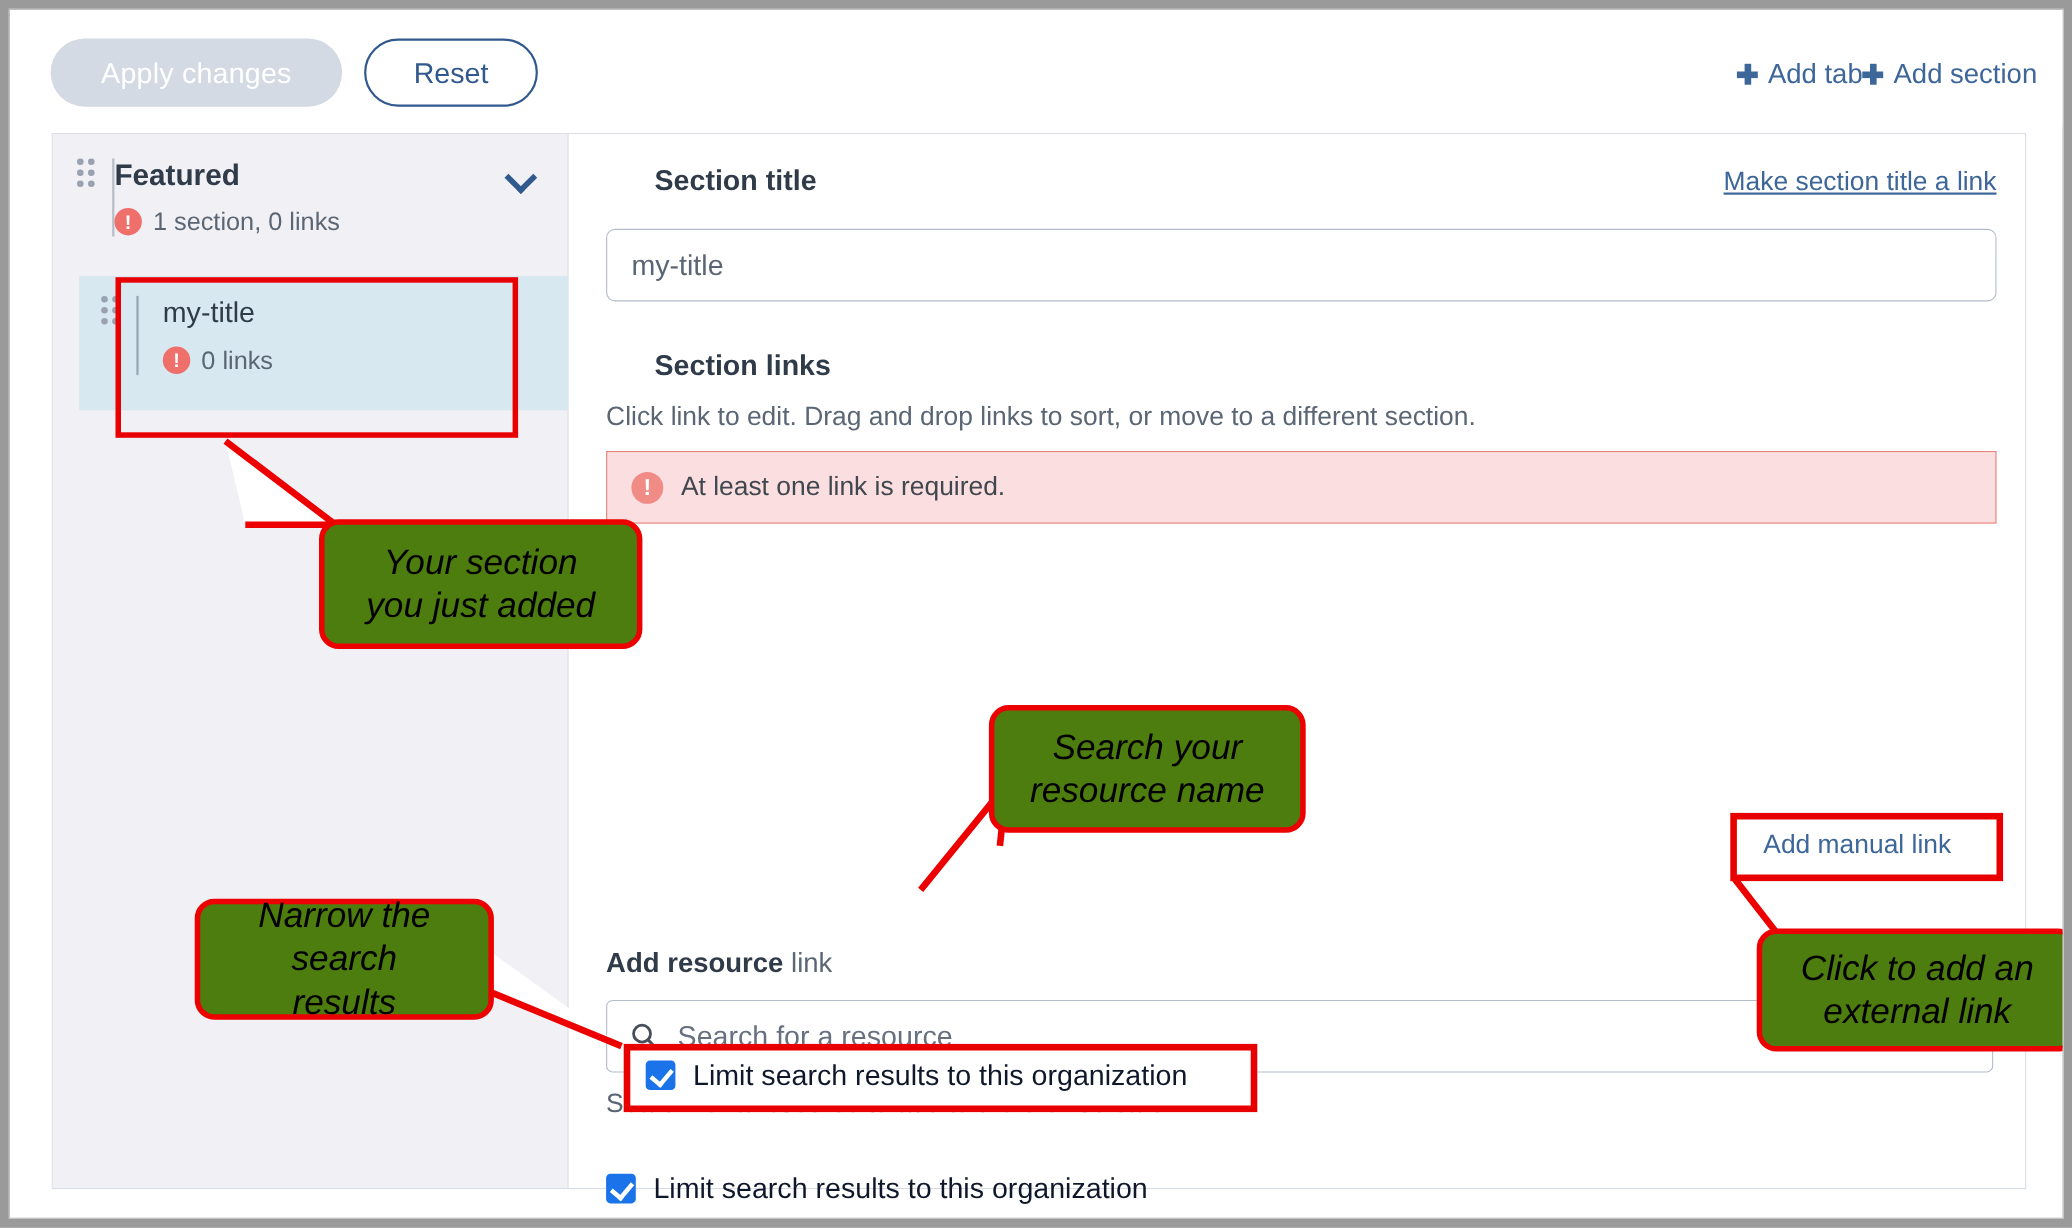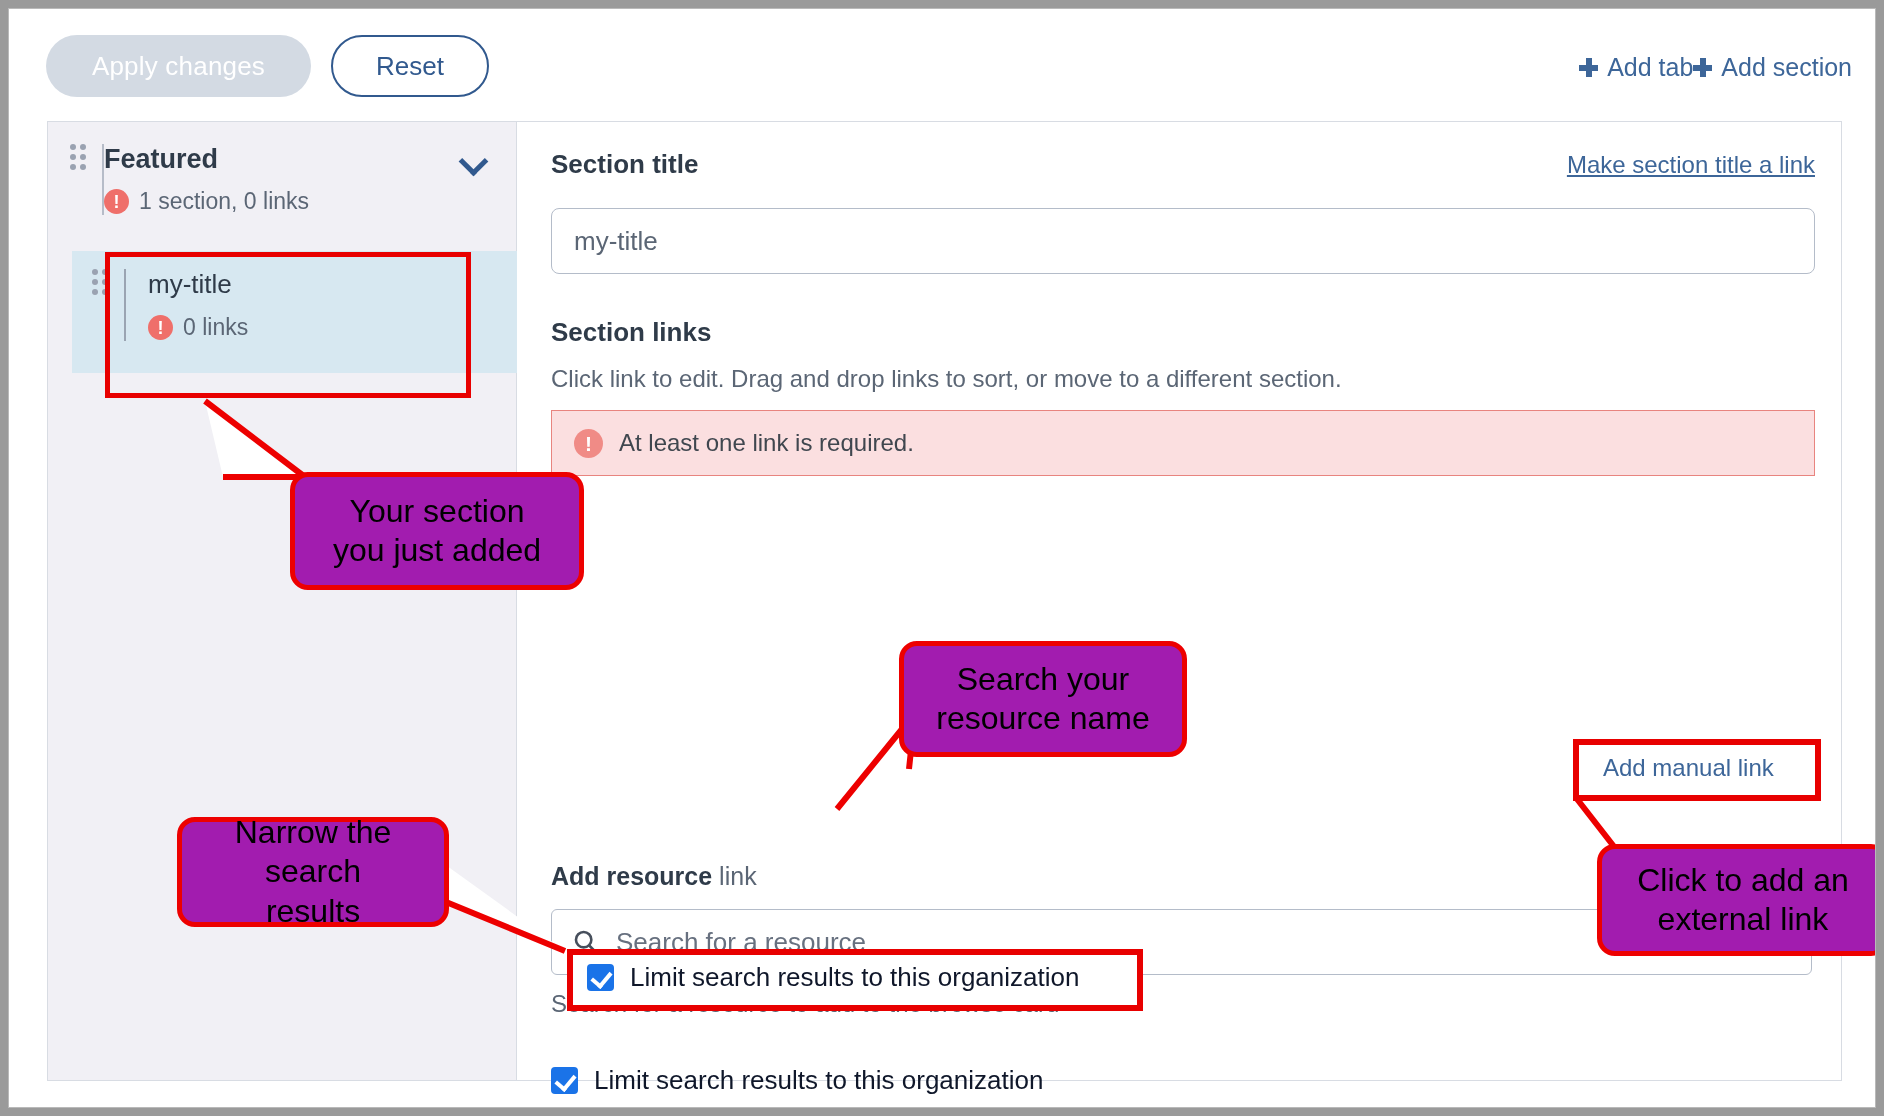--- a/index.html
+++ b/index.html
@@ -133,21 +133,21 @@
   }
   .sec-body { flex: 1; border-left: 2px solid #9aa4b2; padding-left: 22px; }
   .sec-title { font-size: 26px; color: #2f3b49; }
   .sec-meta { display: flex; align-items: center; gap: 10px; margin-top: 14px; }
 
   
   .row-head {
     position: absolute; left: 34px; top: 27px; right: 26px;
     display: flex; align-items: baseline; justify-content: space-between;
   }
-  .lbl-strong { font-size: 26px; font-weight: bold; color: #2f3b49; }
+  .lbl-strong { font-size: 26px; font-weight: bold; color: #2f3b49; margin-left: 44px; }
   .link-blue { font-size: 24px; color: #3d6699; cursor: pointer; text-decoration: underline; }
 
   .ti-input {
     position: absolute; left: 34px; top: 86px; width: 1264px; height: 66px;
     border: 1px solid #b4bcc9; border-radius: 8px;
     display: flex; align-items: center; padding: 0 22px;
     background: #fff;
   }
   .ti-input .val { font-size: 26px; color: #5b6675; }
 
@@ -203,27 +203,28 @@
   .cb-label { font-size: 26px; color: #0f172a; }
 
   
   .ann-box {
     position: absolute; border: 5px solid #e80000; pointer-events: none;
   }
   .ann-box.white { background: #fff; border-width: 6px; }
 
   
   .callout {
-    position: absolute; background: #a21caf;
+    position: absolute; background: #4d7c0f;
     border: 5px solid #ed0000; border-radius: 18px;
     color: #000; text-align: center;
     display: flex; align-items: center; justify-content: center;
     font-size: 32px; line-height: 1.22;
     padding: 8px 32px;
     z-index: 6;
+    font-style: italic;
   }
   #svg-overlay {
     position: absolute; left: 0; top: 0; width: 1868px; height: 1100px;
     pointer-events: none; z-index: 5;
   }
 </style>
 </head>
 <body>
 
 <div id="screen">

